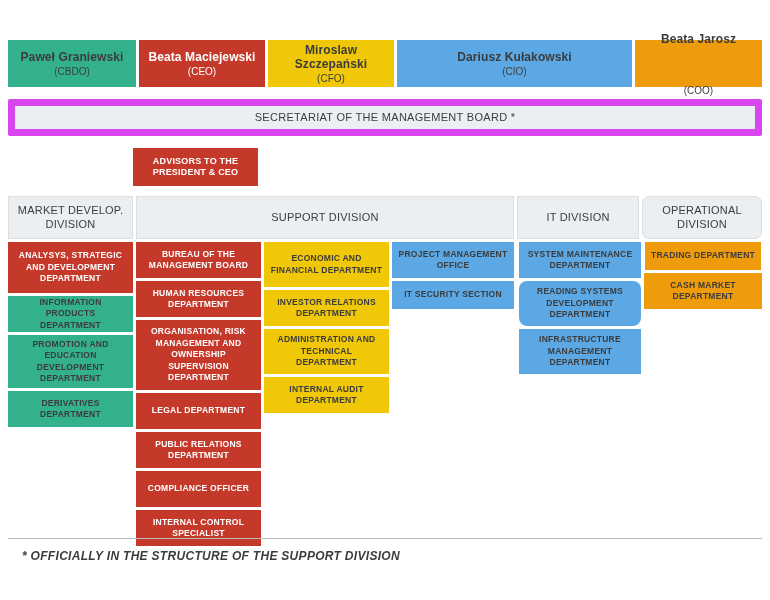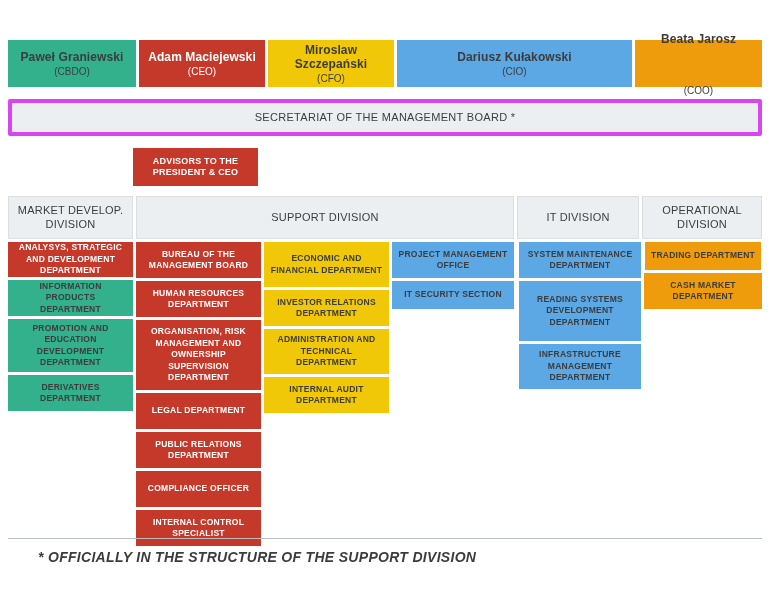--- a/index.html
+++ b/index.html
@@ -74,21 +74,21 @@
   .w-coo  { flex: 0 0 127px; }
 
   
   .secretariat {
     position: absolute;
     left: 8px;
     top: 99px;
     width: 754px;
     height: 37px;
     background: #eceff1;
-    border: 4px solid #d946ef;
+    border: 7px solid #d946ef;
     border-radius: 2px;
     font-size: 11px;
     letter-spacing: .3px;
     color: #3c3c3c;
   }
 
   
   .advisors {
     position: absolute;
     left: 133px;
@@ -122,21 +122,21 @@
     text-align: center;
     font-size: 11px;
     letter-spacing: .2px;
     color: #3c3c3c;
     line-height: 1.25;
     padding: 2px 4px;
   }
   .dh-market { flex: 0 0 125px; margin-right: 3px; }
   .dh-support{ flex: 0 0 378px; margin-right: 3px; }
   .dh-it     { flex: 0 0 122px; margin-right: 3px; }
-  .dh-oper   { flex: 1 1 auto; }
+  .dh-oper   { flex: 1 1 auto; border-radius: 7px; }
 
   
   .columns {
     position: absolute;
     left: 8px;
     top: 242px;
     width: 754px;
     display: flex;
     align-items: flex-start;
   }
@@ -173,40 +173,39 @@
     left: 8px;
     top: 538px;
     width: 754px;
     height: 1px;
     background: #b9bdc0;
   }
   .footnote {
     position: absolute;
     left: 22px;
     top: 549px;
-    font-size: 14px;
+    font-size: 12px;
     font-style: italic;
     font-weight: 700;
     letter-spacing: .3px;
     color: #3c3c3c;
-    margin-left: 16px;
   }
 </style>
 </head>
 <body>
 
 <div id="chart">
 
   <div class="mgmt-row">
     <div class="mgmt-cell c-green w-cbdo">
       <div class="mgmt-name">Paweł Graniewski</div>
       <div class="mgmt-role">(CBDO)</div>
     </div>
     <div class="mgmt-cell c-red w-ceo">
-      <div class="mgmt-name">Adam Maciejewski</div>
+      <div class="mgmt-name">Beata Maciejewski</div>
       <div class="mgmt-role">(CEO)</div>
     </div>
     <div class="mgmt-cell c-yellow w-cfo">
       <div class="mgmt-name">Miroslaw Szczepański</div>
       <div class="mgmt-role">(CFO)</div>
     </div>
     <div class="mgmt-cell c-blue w-cio">
       <div class="mgmt-name">Dariusz Kułakowski</div>
       <div class="mgmt-role">(CIO)</div>
     </div>
@@ -223,21 +222,21 @@
   <div class="div-header-row">
     <div class="div-header dh-market">MARKET DEVELOP. DIVISION</div>
     <div class="div-header dh-support">SUPPORT DIVISION</div>
     <div class="div-header dh-it">IT DIVISION</div>
     <div class="div-header dh-oper">OPERATIONAL DIVISION</div>
   </div>
 
   <div class="columns">
 
     <div class="col col-market">
-      <div class="dept red" style="height: 35px;">ANALYSYS, STRATEGIC AND DEVELOPMENT DEPARTMENT</div>
+      <div class="dept red" style="height: 51px;">ANALYSYS, STRATEGIC AND DEVELOPMENT DEPARTMENT</div>
       <div class="dept green" style="height: 36px;">INFORMATION PRODUCTS DEPARTMENT</div>
       <div class="dept green" style="height: 53px;">PROMOTION AND EDUCATION DEVELOPMENT DEPARTMENT</div>
       <div class="dept green" style="height: 36px;">DERIVATIVES DEPARTMENT</div>
     </div>
 
     <div class="col col-bureau">
       <div class="dept red" style="height: 36px;">BUREAU OF THE MANAGEMENT BOARD</div>
       <div class="dept red" style="height: 36px;">HUMAN RESOURCES DEPARTMENT</div>
       <div class="dept red" style="height: 70px;">ORGANISATION, RISK MANAGEMENT AND OWNERSHIP SUPERVISION DEPARTMENT</div>
       <div class="dept red" style="height: 36px;">LEGAL DEPARTMENT</div>
@@ -253,21 +252,21 @@
       <div class="dept yellow" style="height: 36px;">INTERNAL AUDIT DEPARTMENT</div>
     </div>
 
     <div class="col col-project">
       <div class="dept blue" style="height: 36px;">PROJECT MANAGEMENT OFFICE</div>
       <div class="dept blue" style="height: 28px;">IT SECURITY SECTION</div>
     </div>
 
     <div class="col col-it">
       <div class="dept blue" style="height: 36px;">SYSTEM MAINTENANCE DEPARTMENT</div>
-      <div class="dept blue" style="height: 60px;">READING SYSTEMS DEVELOPMENT DEPARTMENT</div>
+      <div class="dept blue" style="height: 45px; border-radius: 8px;">READING SYSTEMS DEVELOPMENT DEPARTMENT</div>
       <div class="dept blue" style="height: 45px;">INFRASTRUCTURE MANAGEMENT DEPARTMENT</div>
     </div>
 
     <div class="col col-oper">
       <div class="dept orange" style="height: 28px;">TRADING DEPARTMENT</div>
       <div class="dept orange" style="height: 36px;">CASH MARKET DEPARTMENT</div>
     </div>
 
   </div>
 

